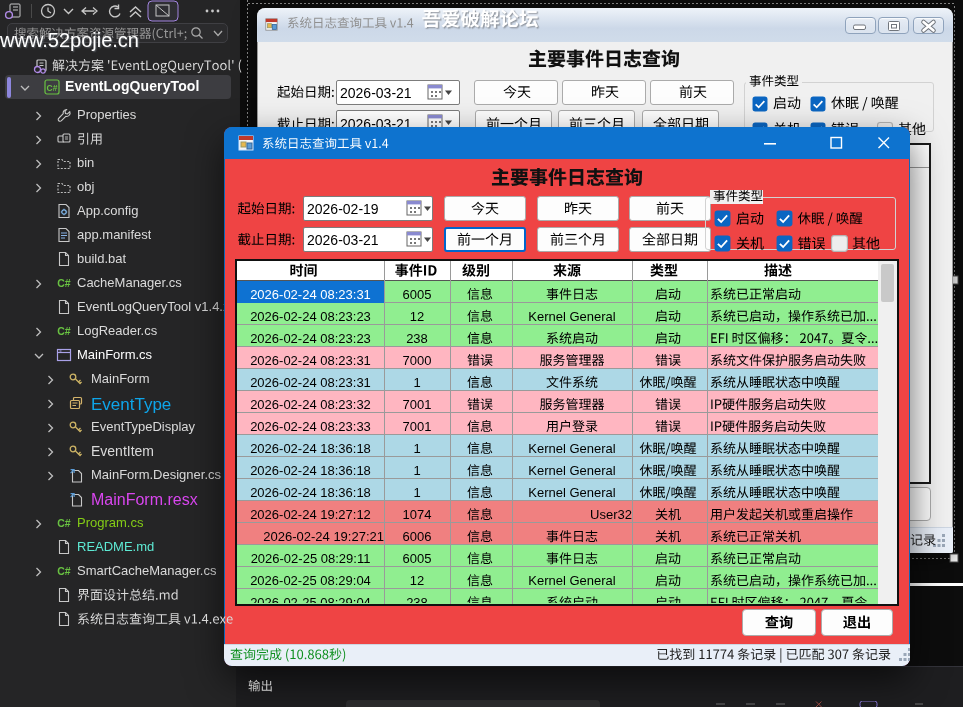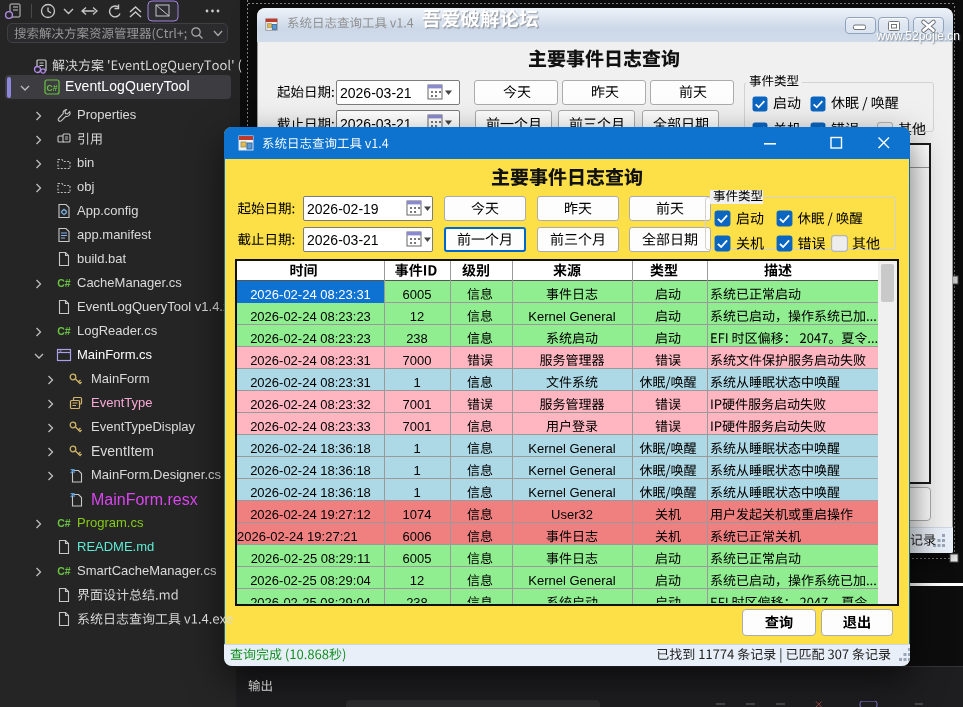--- a/index.html
+++ b/index.html
@@ -89,22 +89,22 @@
       <g fill="#9aa7b8">
         <rect x="9" y="0" width="3" height="3"></rect>
         <rect x="9" y="5" width="3" height="3"></rect>
         <rect x="9" y="10" width="3" height="3"></rect>
         <rect x="4.5" y="5" width="3" height="3"></rect>
         <rect x="4.5" y="10" width="3" height="3"></rect>
         <rect x="0" y="10" width="3" height="3"></rect>
       </g>
     </svg>
   </div>
-<div class="abs" style="left:0;top:29px;width:960px;text-align:right;font-size:12px;color:#fff;z-index:50;text-shadow:1px 1.2px 1.5px rgba(100,106,114,.8)">www.52pojie.cn</div>
-<div class="abs" style="left:224px;top:127px;width:686px;height:539px;background:#fde047;outline:1.5px solid #0d67b8;outline-offset:-1px;border-radius:8px;box-shadow:0 14px 36px rgba(0,0,0,.6);z-index:30;overflow:hidden">
+<div class="abs" style="left:0;top:29px;width:960px;text-align:left;font-size:20px;color:#fff;z-index:50;text-shadow:1px 1.2px 1.5px rgba(100,106,114,.8)">www.52pojie.cn</div>
+<div class="abs" style="left:224px;top:127px;width:686px;height:539px;background:#ef4444;outline:1.5px solid #0d67b8;outline-offset:-1px;border-radius:8px;box-shadow:0 14px 36px rgba(0,0,0,.6);z-index:30;overflow:hidden">
     <div class="abs" style="left:0;top:0;width:686px;height:32px;background:#0e73cf;border-radius:7px 7px 0 0"></div>
     <svg class="abs" style="left:14px;top:8px" width="16" height="16">
       <rect x="1" y="1" width="14" height="14" fill="#f6f6f6" stroke="#d0e5ff"></rect>
       <rect x="1" y="1" width="14" height="4" fill="#c0392b"></rect>
       <rect x="3" y="7" width="5" height="5" fill="#e8b84c" stroke="#996"></rect>
       <rect x="9" y="8" width="5" height="6" fill="#5b9bd5" stroke="#369"></rect>
     </svg>
     <svg class="abs" style="left:530px;top:6px" width="150" height="20">
       <rect x="10" y="10" width="12" height="1.6" fill="#fff"></rect>
       <rect x="77" y="4.5" width="10.5" height="10.5" fill="none" stroke="#fff" stroke-width="1.4"></rect>
@@ -214,22 +214,22 @@
     <div class="abs" style="left:147px;top:159.9px;width:66px;text-align:center;font-size:13px;color:#000">1</div>
     <div class="abs" style="left:275px;top:159.9px;width:120px;text-align:center;font-size:13px;color:#000">Kernel General</div>
     <div class="abs" style="left:0;top:181.9px;width:147px;text-align:center;font-size:13px;color:#000">2026-02-24 18:36:18</div>
     <div class="abs" style="left:147px;top:181.9px;width:66px;text-align:center;font-size:13px;color:#000">1</div>
     <div class="abs" style="left:275px;top:181.9px;width:120px;text-align:center;font-size:13px;color:#000">Kernel General</div>
     <div class="abs" style="left:0;top:204.0px;width:147px;text-align:center;font-size:13px;color:#000">2026-02-24 18:36:18</div>
     <div class="abs" style="left:147px;top:204.0px;width:66px;text-align:center;font-size:13px;color:#000">1</div>
     <div class="abs" style="left:275px;top:204.0px;width:120px;text-align:center;font-size:13px;color:#000">Kernel General</div>
     <div class="abs" style="left:0;top:226.0px;width:147px;text-align:center;font-size:13px;color:#000">2026-02-24 19:27:12</div>
     <div class="abs" style="left:147px;top:226.0px;width:66px;text-align:center;font-size:13px;color:#000">1074</div>
-    <div class="abs" style="left:275px;top:226.0px;width:120px;text-align:center;font-size:13px;color:#000">User32</div>
-    <div class="abs" style="left:0;top:248.0px;width:147px;text-align:left;font-size:13px;color:#000">2026-02-24 19:27:21</div>
+    <div class="abs" style="left:275px;top:226.0px;width:120px;text-align:right;font-size:13px;color:#000">User32</div>
+    <div class="abs" style="left:0;top:248.0px;width:147px;text-align:right;font-size:13px;color:#000">2026-02-24 19:27:21</div>
     <div class="abs" style="left:147px;top:248.0px;width:66px;text-align:center;font-size:13px;color:#000">6006</div>
     <div class="abs" style="left:0;top:270.1px;width:147px;text-align:center;font-size:13px;color:#000">2026-02-25 08:29:11</div>
     <div class="abs" style="left:147px;top:270.1px;width:66px;text-align:center;font-size:13px;color:#000">6005</div>
     <div class="abs" style="left:0;top:292.1px;width:147px;text-align:center;font-size:13px;color:#000">2026-02-25 08:29:04</div>
     <div class="abs" style="left:147px;top:292.1px;width:66px;text-align:center;font-size:13px;color:#000">12</div>
     <div class="abs" style="left:275px;top:292.1px;width:120px;text-align:center;font-size:13px;color:#000">Kernel General</div>
     <div class="abs" style="left:0;top:314.1px;width:147px;text-align:center;font-size:13px;color:#000">2026-02-25 08:29:04</div>
     <div class="abs" style="left:147px;top:314.1px;width:66px;text-align:center;font-size:13px;color:#000">238</div>
   </div>
 <div class="abs" style="left:0;top:0;width:240px;height:707px;background:#252526;z-index:1">
@@ -266,21 +266,21 @@
       <circle cx="4.5" cy="11.5" r="3" fill="#252526" stroke="#b18be8" stroke-width="1.3"></circle>
       <circle cx="10" cy="13" r="2.2" fill="#252526" stroke="#b18be8" stroke-width="1.2"></circle>
     </svg>
     <svg class="abs" style="left:18px;top:81px" width="14" height="14">
       <path d="M3 5 L7 9 L11 5" stroke="#bebebe" stroke-width="1.3" fill="none"></path>
     </svg>
     <svg class="abs" style="left:44px;top:79px" width="16" height="16">
       <rect x="1" y="1" width="14" height="14" rx="2" fill="none" stroke="#69c242" stroke-width="1.2"></rect>
       <text x="8" y="11.5" font-family="Liberation Sans" font-size="8.5" font-weight="bold" fill="#69c242" text-anchor="middle">C#</text>
     </svg>
-    <div class="abs" style="left:65px;top:78px;font-size:14px;font-weight:normal;letter-spacing:0.1px;color:#fff;white-space:nowrap">EventLogQueryTool</div>
+    <div class="abs" style="left:65px;top:78px;font-size:14px;font-weight:bold;letter-spacing:0.1px;color:#fff;white-space:nowrap">EventLogQueryTool</div>
     <svg class="abs" style="left:32px;top:109px" width="14" height="14">
       <path d="M4.5 3 L8.5 7 L4.5 11" stroke="#bebebe" stroke-width="1.3" fill="none"></path>
     </svg>
     <svg class="abs" style="left:56px;top:107px" width="16" height="16">
       <path d="M10.5 2.5a3.4 3.4 0 0 0-3.3 4.2L3 11a1.8 1.8 0 1 0 2.5 2.5l4.3-4.2a3.4 3.4 0 0 0 4-4.6L11.5 7 9.5 6.5 9 4.5z" fill="none" stroke="#c8c8c8" stroke-width="1.1"></path>
     </svg>
     <div class="abs" style="left:77px;top:107px;font-size:13px;color:#dadada;white-space:nowrap;max-width:165px;overflow:hidden">Properties</div>
     <svg class="abs" style="left:32px;top:133px" width="14" height="14">
       <path d="M4.5 3 L8.5 7 L4.5 11" stroke="#bebebe" stroke-width="1.3" fill="none"></path>
     </svg>
@@ -356,21 +356,21 @@
     </svg>
     <div class="abs" style="left:91px;top:371px;font-size:13px;color:#dadada;white-space:nowrap;max-width:165px;overflow:hidden">MainForm</div>
     <svg class="abs" style="left:44px;top:397px" width="14" height="14">
       <path d="M4.5 3 L8.5 7 L4.5 11" stroke="#bebebe" stroke-width="1.3" fill="none"></path>
     </svg>
     <svg class="abs" style="left:68px;top:395px" width="16" height="16">
       <rect x="5.5" y="2.5" width="8" height="6.5" rx="1" fill="none" stroke="#d4b36a" stroke-width="1.2"></rect>
       <rect x="2.5" y="5.5" width="9" height="8" rx="1" fill="#252526" stroke="#d4b36a" stroke-width="1.2"></rect>
       <path d="M4.5 8h5M4.5 10.5h3.5" stroke="#d4b36a" stroke-width="1"></path>
     </svg>
-    <div class="abs" style="left:91px;top:395px;font-size:13px;color:#f9a8d4;white-space:nowrap;max-width:165px;overflow:hidden">EventType</div>
+    <div class="abs" style="left:91px;top:395px;font-size:17px;color:#0ea5e9;white-space:nowrap;max-width:165px;overflow:hidden">EventType</div>
     <svg class="abs" style="left:44px;top:421px" width="14" height="14">
       <path d="M4.5 3 L8.5 7 L4.5 11" stroke="#bebebe" stroke-width="1.3" fill="none"></path>
     </svg>
     <svg class="abs" style="left:68px;top:419px" width="16" height="16">
       <circle cx="5" cy="6" r="2.8" fill="none" stroke="#cdb465" stroke-width="1.3"></circle>
       <path d="M7.5 8 l5 5 M10.5 11 l2-2 M12 12.5 l1.6-1.6" stroke="#cdb465" stroke-width="1.3" fill="none"></path>
     </svg>
     <div class="abs" style="left:91px;top:419px;font-size:13px;color:#dadada;white-space:nowrap;max-width:165px;overflow:hidden">EventTypeDisplay</div>
     <svg class="abs" style="left:44px;top:445px" width="14" height="14">
       <path d="M4.5 3 L8.5 7 L4.5 11" stroke="#bebebe" stroke-width="1.3" fill="none"></path>

